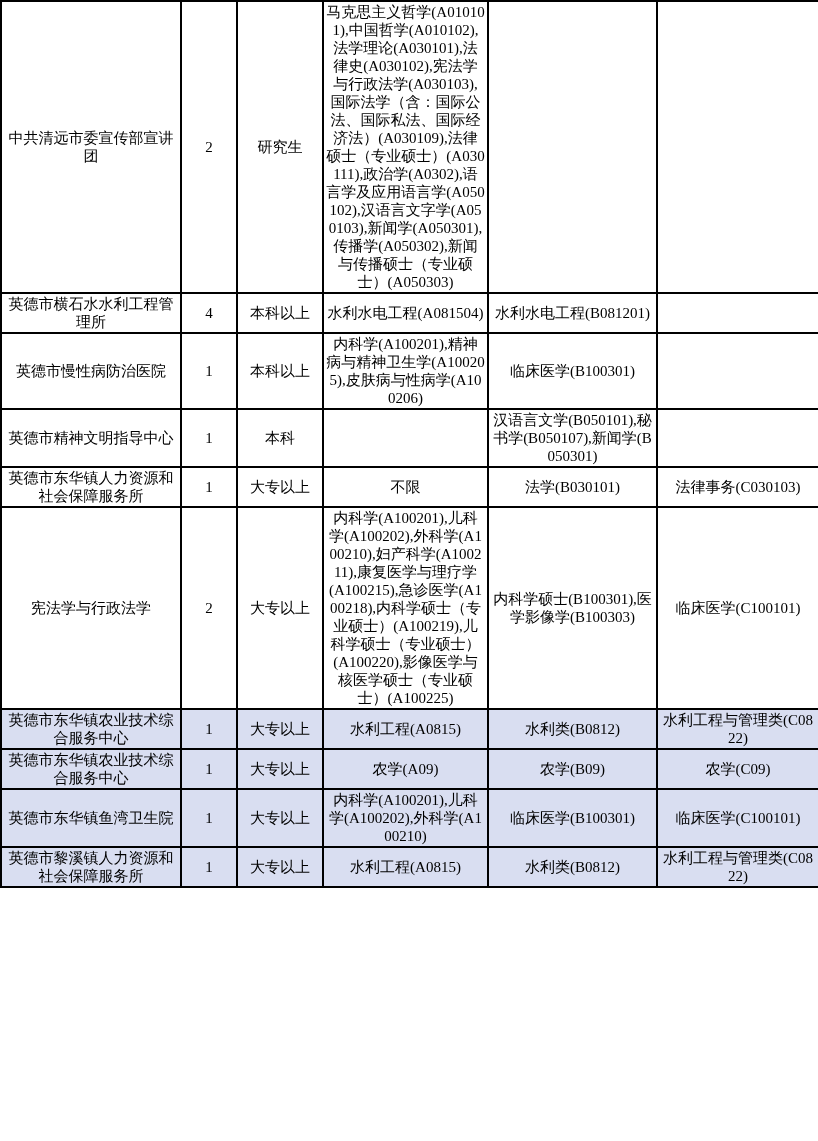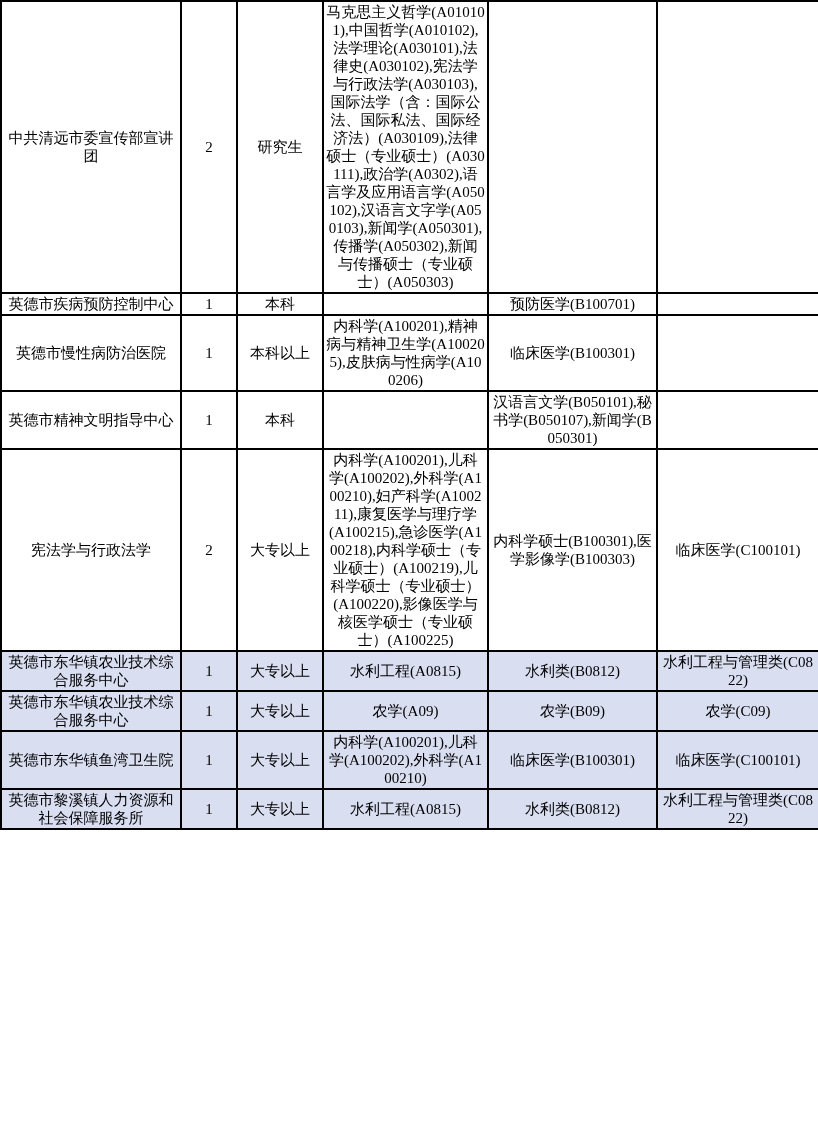--- a/index.html
+++ b/index.html
@@ -43,42 +43,50 @@
     <tbody>
         <tr>
           <td>中共清远市委宣传部宣讲团</td>
           <td>2</td>
           <td>研究生</td>
           <td>马克思主义哲学(A010101),中国哲学(A010102),法学理论(A030101),法律史(A030102),宪法学与行政法学(A030103),国际法学（含：国际公法、国际私法、国际经济法）(A030109),法律硕士（专业硕士）(A030111),政治学(A0302),语言学及应用语言学(A050102),汉语言文字学(A050103),新闻学(A050301),传播学(A050302),新闻与传播硕士（专业硕士）(A050303)</td>
           <td></td>
           <td></td>
         </tr>
         <tr>
-          <td>英德市疾病预防控制中心</td>
-          <td>1</td>
-          <td>本科</td>
-          <td></td>
-          <td>预防医学(B100701)</td>
+          <td>英德市横石水水利工程管理所</td>
+          <td>4</td>
+          <td>本科以上</td>
+          <td>水利水电工程(A081504)</td>
+          <td>水利水电工程(B081201)</td>
           <td></td>
         </tr>
         <tr>
           <td>英德市慢性病防治医院</td>
           <td>1</td>
           <td>本科以上</td>
           <td>内科学(A100201),精神病与精神卫生学(A100205),皮肤病与性病学(A100206)</td>
           <td>临床医学(B100301)</td>
           <td></td>
         </tr>
         <tr>
           <td>英德市精神文明指导中心</td>
           <td>1</td>
           <td>本科</td>
           <td></td>
           <td>汉语言文学(B050101),秘书学(B050107),新闻学(B050301)</td>
           <td></td>
+        </tr>
+        <tr>
+          <td>英德市东华镇人力资源和社会保障服务所</td>
+          <td>1</td>
+          <td>大专以上</td>
+          <td>不限</td>
+          <td>法学(B030101)</td>
+          <td>法律事务(C030103)</td>
         </tr>
         <tr>
           <td>宪法学与行政法学</td>
           <td>2</td>
           <td>大专以上</td>
           <td>内科学(A100201),儿科学(A100202),外科学(A100210),妇产科学(A100211),康复医学与理疗学(A100215),急诊医学(A100218),内科学硕士（专业硕士）(A100219),儿科学硕士（专业硕士）(A100220),影像医学与核医学硕士（专业硕士）(A100225)</td>
           <td>内科学硕士(B100301),医学影像学(B100303)</td>
           <td>临床医学(C100101)</td>
         </tr>
         <tr class="shaded">

